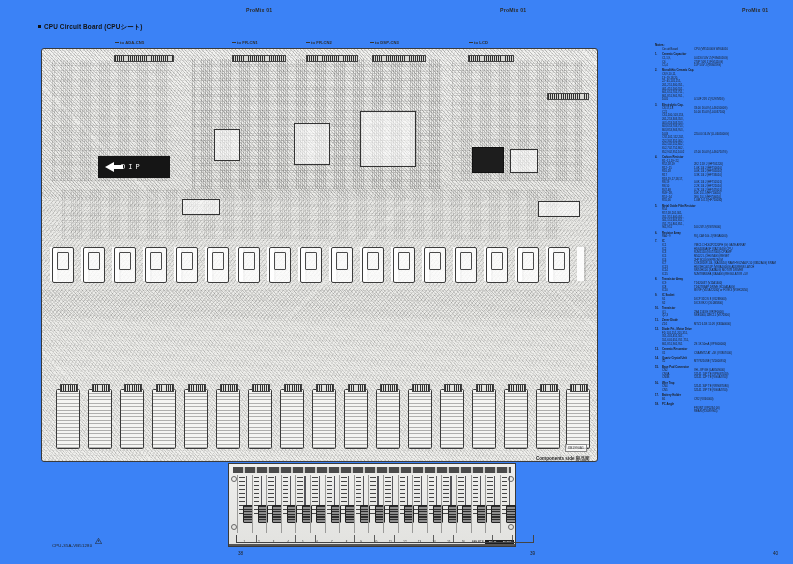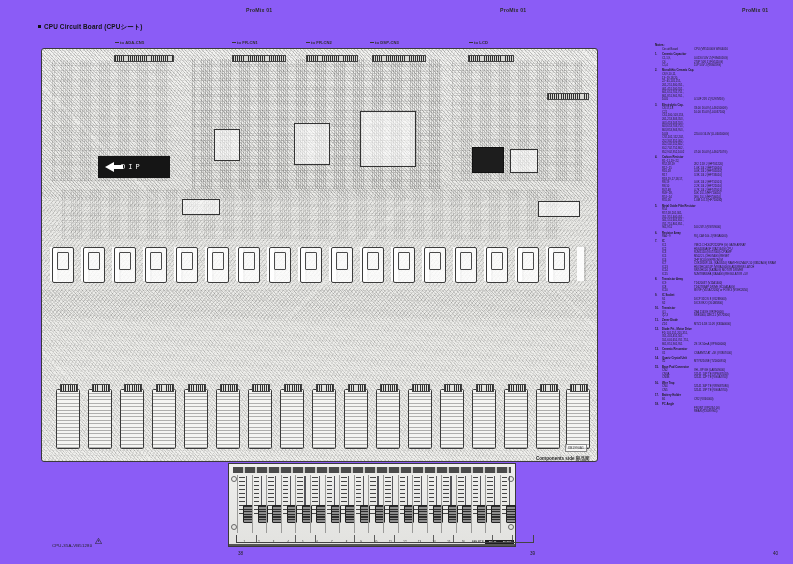--- a/index.html
+++ b/index.html
@@ -2,21 +2,21 @@
 <html><head>
 <meta charset="utf-8">
 <style>
   html,body{margin:0;padding:0;background:#fff;}
   body{
     width:793px;height:564px;position:relative;overflow:hidden;
     font-family:"Liberation Sans", sans-serif;
     color:#111;
     -webkit-font-smoothing:antialiased;
   }
-  .page{position:absolute;inset:0;background:#8b5cf6;}
+  .page{position:absolute;inset:0;background:#3b82f6;}
 
   
   .hdr{position:absolute;top:7px;font-size:5.2px;font-weight:bold;letter-spacing:.2px;color:#2a2a2a;}
   .hdr.h1{left:246px;}
   .hdr.h2{left:500px;}
   .hdr.h3{left:742px;}
 
   
   .sec-title{position:absolute;left:38px;top:23px;font-size:6.4px;font-weight:bold;letter-spacing:.15px;color:#111;}
   .sec-title .bullet{display:inline-block;width:3px;height:3px;background:#111;margin-right:3px;vertical-align:1.5px;}

